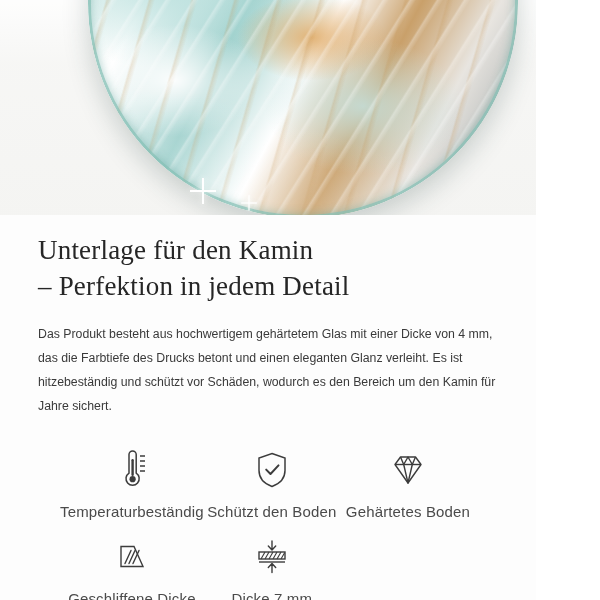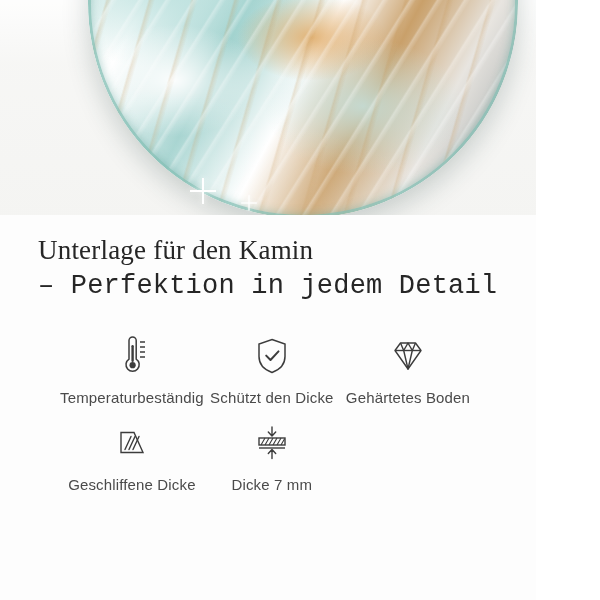--- a/index.html
+++ b/index.html
@@ -116,21 +116,21 @@
   }
   .headline {
     font-family: "Liberation Serif", serif;
     font-size: 27px;
     line-height: 1.33;
     color: #262626;
     font-weight: 400;
     margin: 0 0 18px 0;
     letter-spacing: 0.2px;
   }
-  .headline .line2 { display: block; font-family: Liberation Mono, monospace; }
+  .headline .line2 { display: block; }
 
   .body-copy {
     font-size: 12.3px;
     line-height: 1.95;
     color: #3a3a3a;
     margin: 0;
     max-width: 512px;
   }
 
   
@@ -176,20 +176,21 @@
     </div>
     <div class="sparkle s1"></div>
     <div class="sparkle s2"></div>
   </div>
 
   <div class="content">
     <h1 class="headline">
       <span>Unterlage für den Kamin</span>
       <span class="line2">– Perfektion in jedem Detail</span>
     </h1>
+    <p class="body-copy">Das Produkt besteht aus hochwertigem gehärtetem Glas mit einer Dicke von 4 mm, das die Farbtiefe des Drucks betont und einen eleganten Glanz verleiht. Es ist hitzebeständig und schützt vor Schäden, wodurch es den Bereich um den Kamin für Jahre sichert.</p>
 
     <div class="features">
 
       <div class="feature">
         <div class="feature-icon">
           <svg width="40" height="44" viewBox="0 0 40 44" fill="none" stroke="#3c3c3c" stroke-width="1.5">
             <path d="M17 6.5a3.6 3.6 0 0 1 7.2 0v18.6a6.6 6.6 0 1 1-7.2 0z"></path>
             <circle cx="20.6" cy="31.2" r="3.1" fill="#3c3c3c" stroke="none"></circle>
             <rect x="19.4" y="11" width="2.4" height="17" rx="1.2" fill="#3c3c3c" stroke="none"></rect>
             <path d="M28 8h5M28 13h5M28 18h5M28 23h5"></path>
@@ -199,21 +200,21 @@
       </div>
 
 
       <div class="feature">
         <div class="feature-icon">
           <svg width="44" height="46" viewBox="0 0 44 46" fill="none">
             <path d="M22 6.5 35 11v12.5c0 8.2-5.6 13.3-13 16-7.4-2.7-13-7.8-13-16V11z" stroke="#3c3c3c" stroke-width="1.5" fill="none"></path>
             <path d="M16.2 22.6l4.3 4.4 8-8.6" stroke="#3c3c3c" stroke-width="2" stroke-linecap="round" stroke-linejoin="round" fill="none"></path>
           </svg>
         </div>
-        <div class="feature-label">Schützt den Dicke</div>
+        <div class="feature-label">Schützt den Boden</div>
       </div>
 
       <div class="feature">
         <div class="feature-icon">
           <svg width="46" height="42" viewBox="0 0 46 42" fill="none" stroke="#3c3c3c" stroke-width="1.4" stroke-linejoin="round">
             <path d="M10 15.5 15.5 8h15L36 15.5 23 34z"></path>
             <path d="M10 15.5h26"></path>
             <path d="M15.5 8l3.2 7.5L23 34l4.3-18.5L30.5 8"></path>
             <path d="M18.7 15.5 23 8l4.3 7.5"></path>
           </svg>

